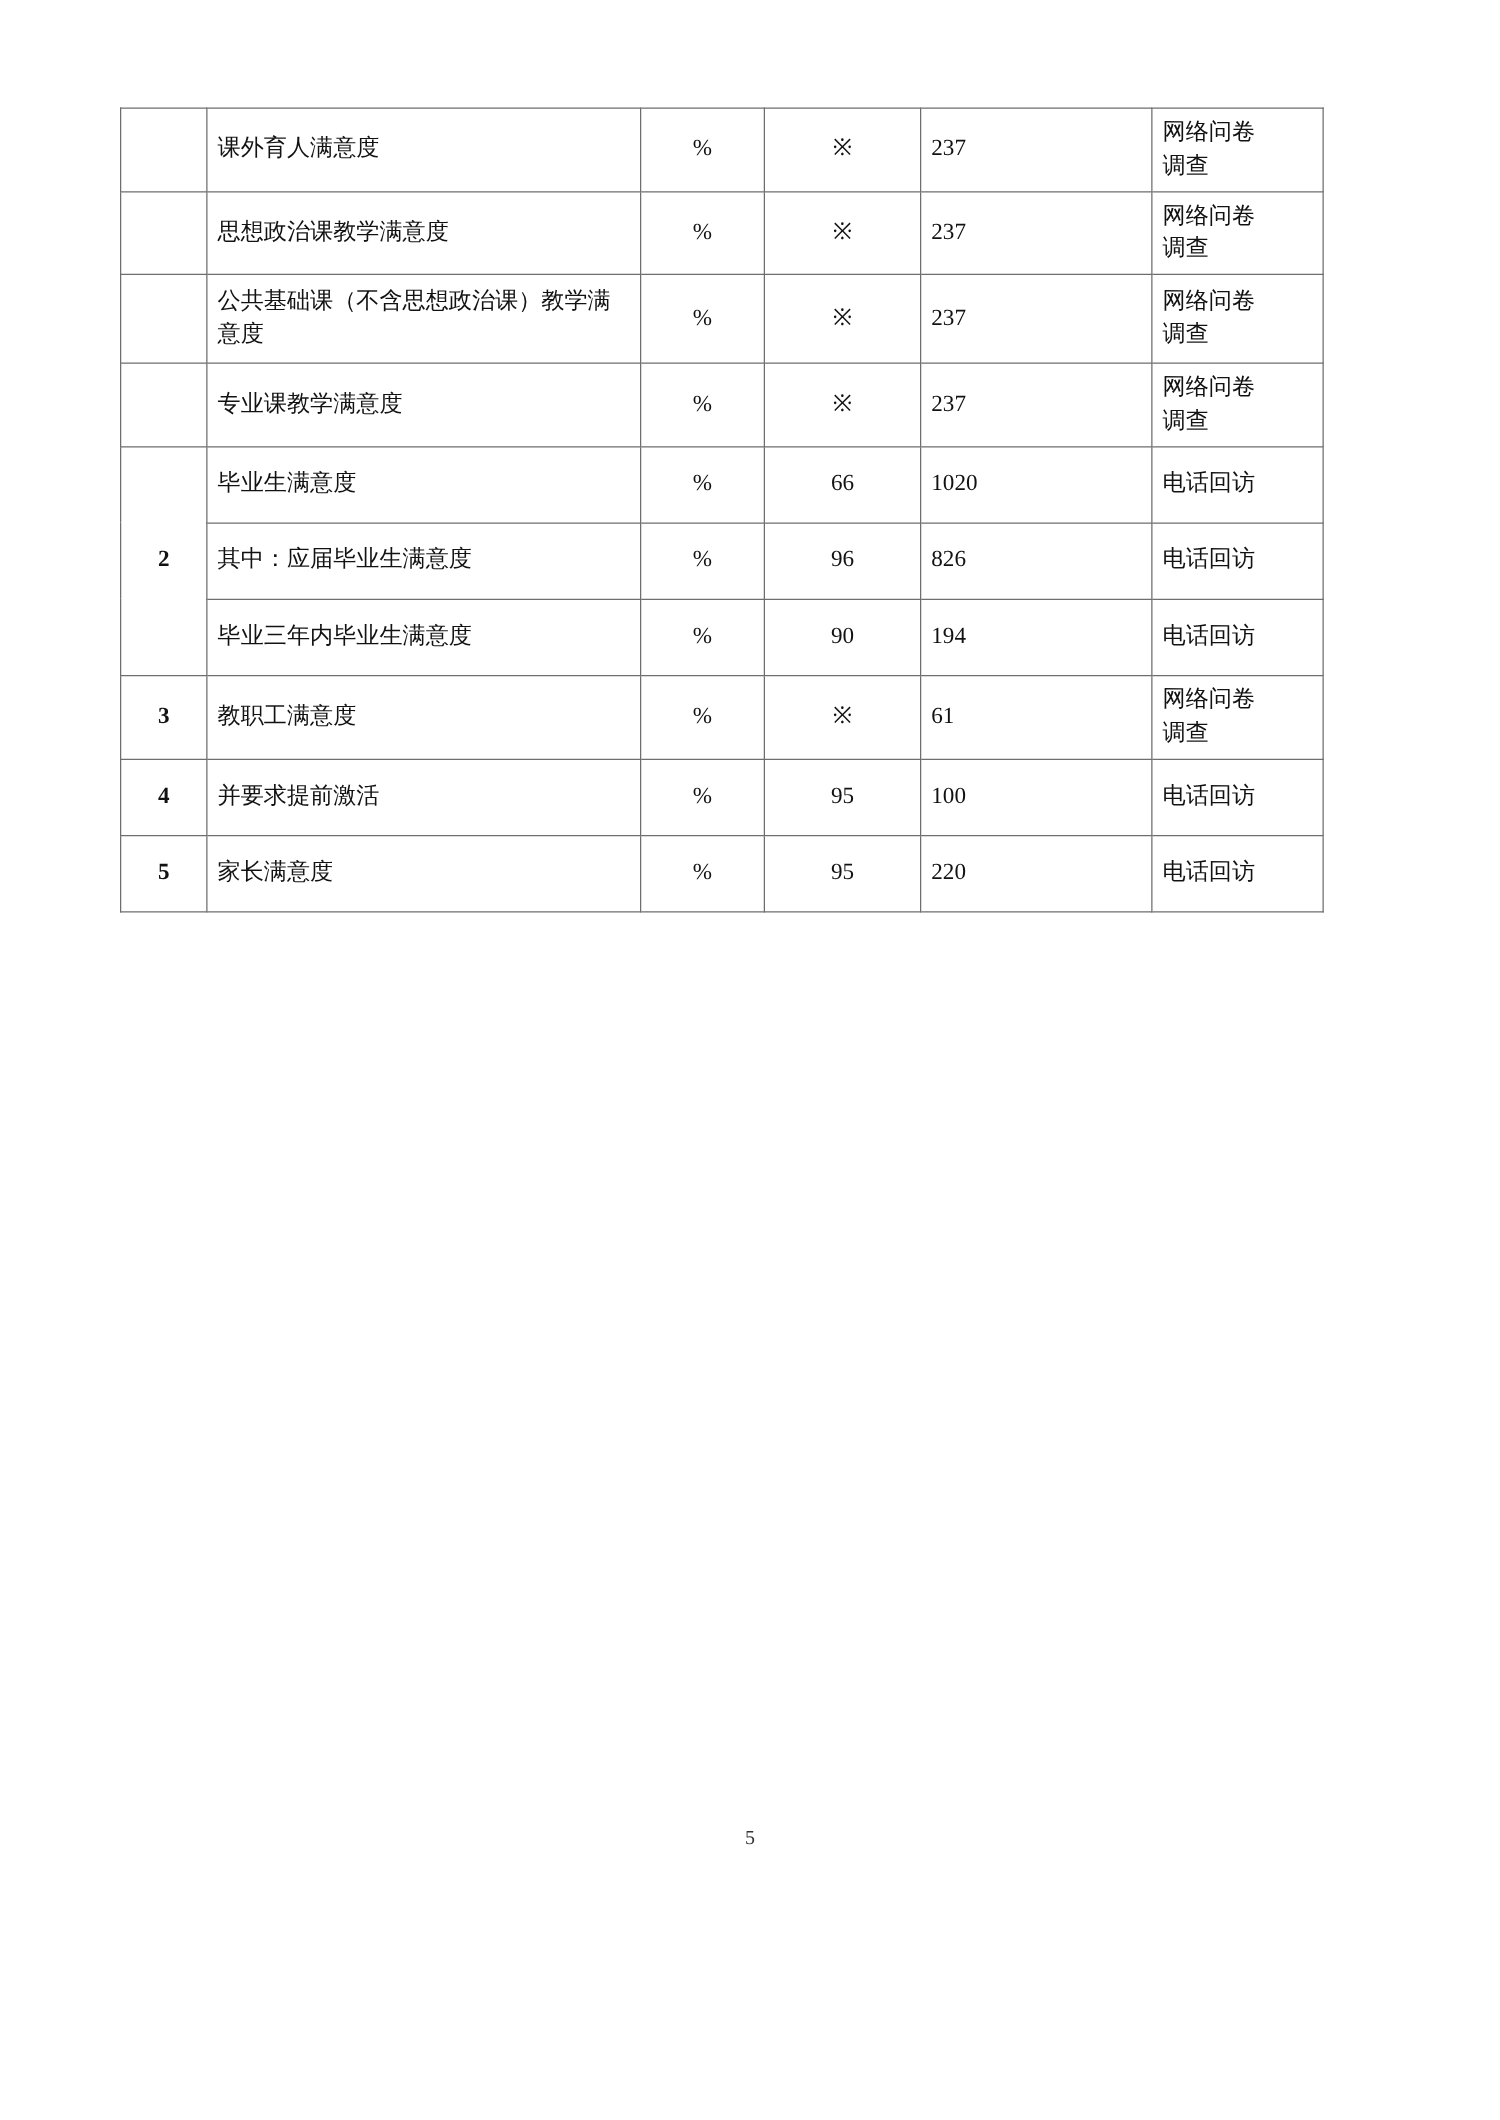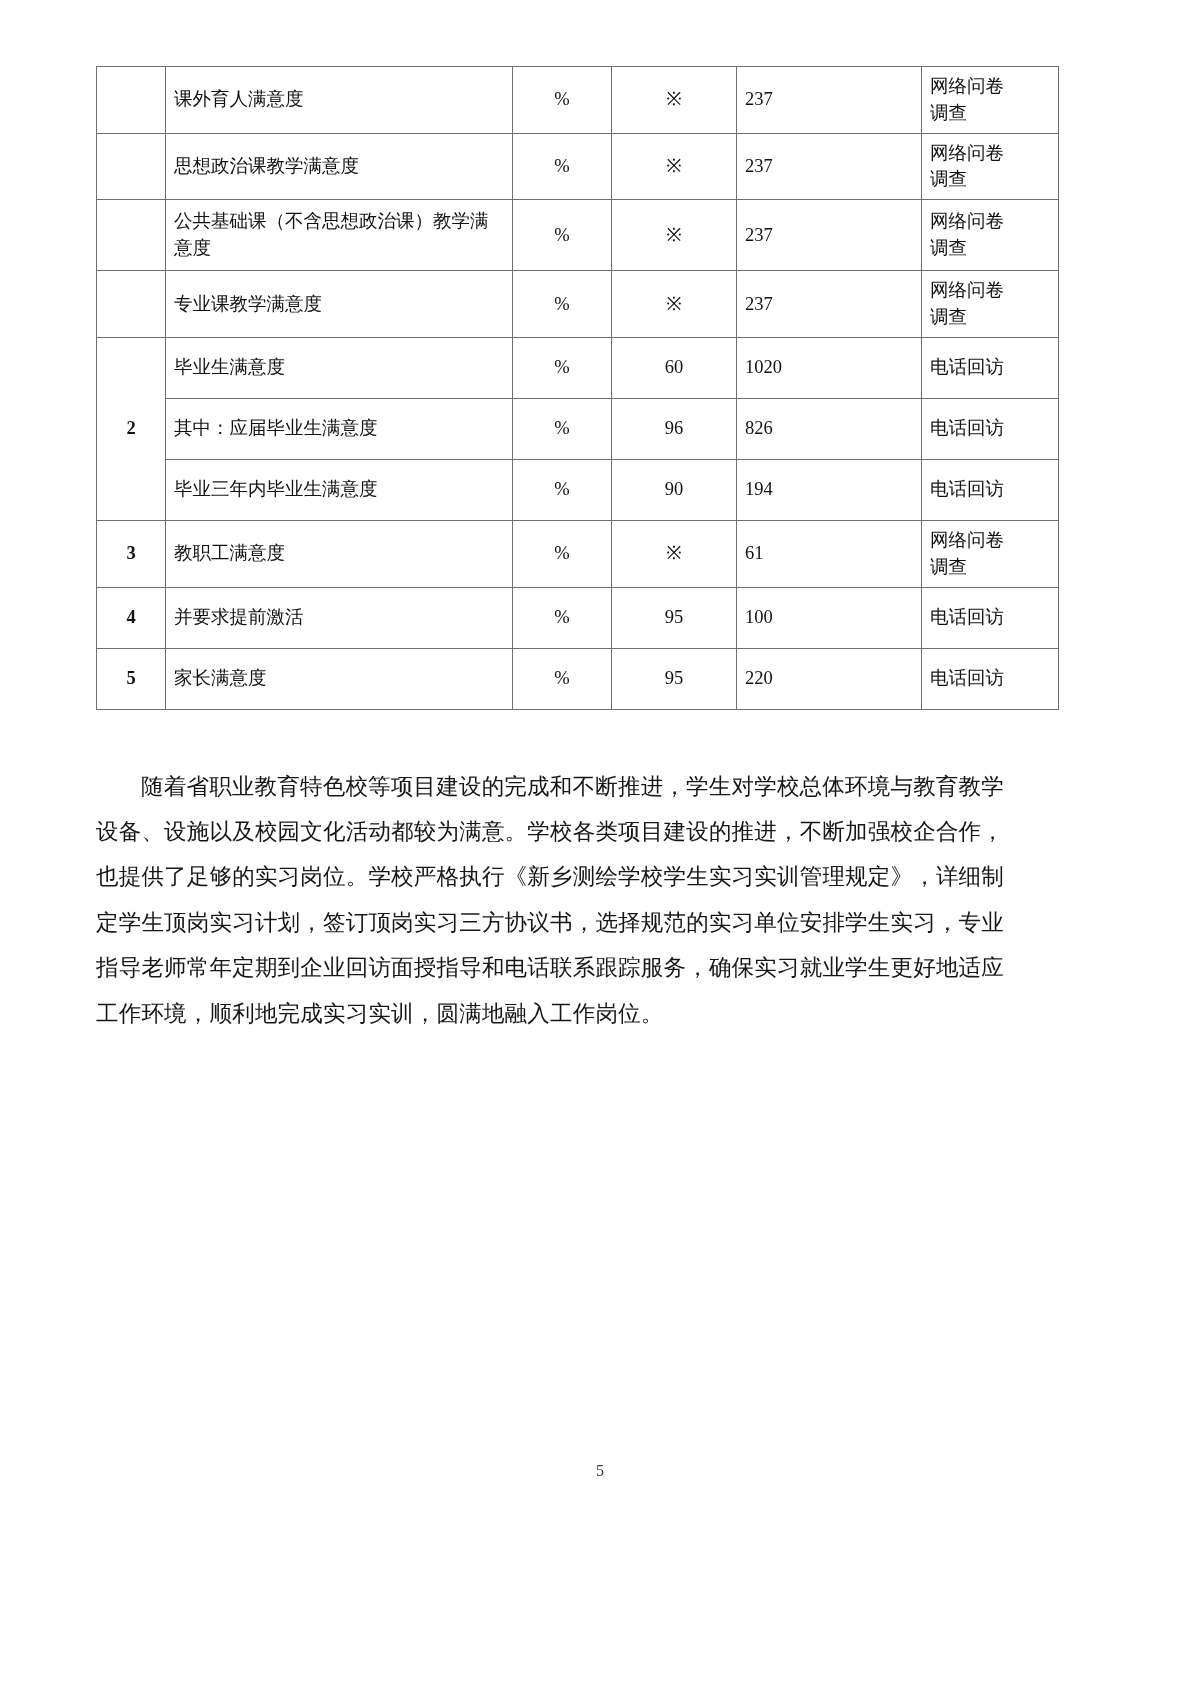--- a/index.html
+++ b/index.html
@@ -27,21 +27,21 @@
     position: absolute;
     left: 96px;
     top: 0;
     width: 908px;
   }
 
   
   table.metrics {
     border-collapse: collapse;
     width: 908px;
-    margin-top: 66px;
+    margin-top: 86px;
     table-layout: fixed;
   }
   table.metrics td {
     border: 1px solid #6e6e6e;
     font-size: 18.5px;
     line-height: 1.45;
     padding: 6px 8px;
     vertical-align: middle;
     font-family: "Liberation Serif", "DejaVu Serif", serif;
     color: #121212;
@@ -145,21 +145,21 @@
           <td class="c-method">
             <span>网络问卷</span><br>
             <span>调查</span>
           </td>
         </tr>
 
         <tr class="row-tall">
           <td class="c-idx" rowspan="3">2</td>
           <td class="c-name">毕业生满意度</td>
           <td class="c-unit">%</td>
-          <td class="c-target">60</td>
+          <td class="c-target">66</td>
           <td class="c-count">1020</td>
           <td class="c-method">电话回访</td>
         </tr>
 
         <tr class="row-tall">
           <td class="c-name">其中：应届毕业生满意度</td>
           <td class="c-unit">%</td>
           <td class="c-target">96</td>
           <td class="c-count">826</td>
           <td class="c-method">电话回访</td>
@@ -199,20 +199,19 @@
           <td class="c-name">家长满意度</td>
           <td class="c-unit">%</td>
           <td class="c-target">95</td>
           <td class="c-count">220</td>
           <td class="c-method">电话回访</td>
         </tr>
 
       </tbody>
     </table>
 
-    <p class="para first">随着省职业教育特色校等项目建设的完成和不断推进，学生对学校总体环境与教育教学设备、设施以及校园文化活动都较为满意。学校各类项目建设的推进，不断加强校企合作，也提供了足够的实习岗位。学校严格执行《新乡测绘学校学生实习实训管理规定》，详细制定学生顶岗实习计划，签订顶岗实习三方协议书，选择规范的实习单位安排学生实习，专业指导老师常年定期到企业回访面授指导和电话联系跟踪服务，确保实习就业学生更好地适应工作环境，顺利地完成实习实训，圆满地融入工作岗位。</p>
 
 
 
   </div>
 
   <div class="pagenum">5</div>
 </div>
 
 </body></html>

